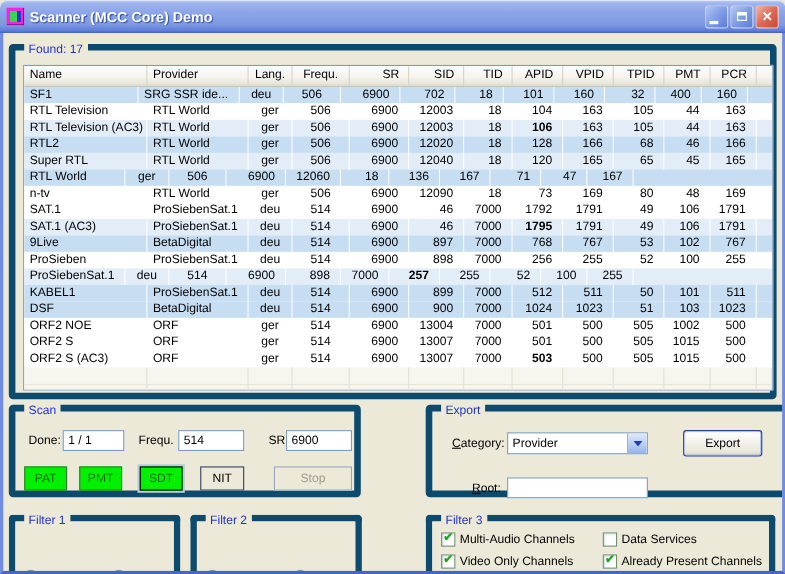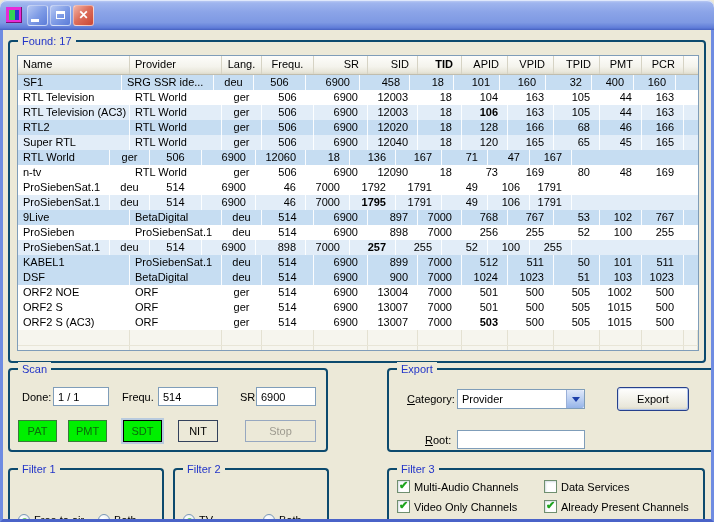--- a/index.html
+++ b/index.html
@@ -24,21 +24,21 @@
   .tb-btn.close{background:linear-gradient(135deg,#f2b3a6 0%,#dd6f5c 45%,#c94634 100%);}
   .glyph-min{display:block;width:8px;height:3px;background:#fff;margin-top:10px;margin-right:6px;}
   .glyph-max{display:block;width:9px;height:8px;border:1px solid #fff;border-top-width:3px;box-sizing:border-box;}
   .glyph-x{color:#fff;font-size:12px;font-weight:bold;line-height:1;}
   
   .client{position:absolute;top:30px;left:0;right:0;bottom:0;background:#ece9d8;
     border-left:3px solid #6f8ce2;border-right:3px solid #6f8ce2;border-bottom:3px solid #4a63c8;
     box-sizing:border-box;overflow:hidden;}
   .client-inner{position:relative;width:100%;height:100%;}
   
-  .groupbox{position:absolute;border:2px solid #0c4a6e;border-radius:4px;box-sizing:border-box;}
+  .groupbox{position:absolute;border:6px solid #0c4a6e;border-radius:4px;box-sizing:border-box;}
   .legend{position:absolute;top:-8px;left:8px;background:#ece9d8;padding:0 4px;
     color:#2234c8;font-size:11px;line-height:14px;white-space:nowrap;}
   
   .listview{position:absolute;left:7px;top:13px;width:682px;height:296px;background:#fff;
     border:1px solid #7f9db9;box-sizing:border-box;overflow:hidden;font-size:11px;}
   .thead{display:flex;height:18px;line-height:17px;
     background:linear-gradient(180deg,#fdfdfb 0%,#f4f3ec 60%,#e8e6da 88%,#dddacb 100%);
     border-bottom:1px solid #c0bdae;color:#000;}
   .hcell{box-sizing:border-box;border-right:1px solid #d6d3c4;padding:0 5px;overflow:hidden;white-space:nowrap;}
   .hcell.ar{text-align:right;padding-right:8px;}
@@ -94,20 +94,21 @@
 </style>
 </head>
 <body>
 
 <div class="window">
 
   <div class="titlebar">
     <div class="app-icon">
         <div class="inner"></div>
       </div>
+    <div class="title-text">Scanner (MCC Core) Demo</div>
     <div class="tb-buttons">
       <div class="tb-btn min">
           <span class="glyph-min"></span>
         </div>
       <div class="tb-btn max">
           <span class="glyph-max"></span>
         </div>
       <div class="tb-btn close">
           <span class="glyph-x">✕</span>
         </div>
@@ -122,36 +123,36 @@
         <span>Found:</span>&nbsp;<span>17</span>
       </div>
       <div class="listview">
         <div class="thead">
               <div class="hcell" style="width: 112px;">Name</div>
               <div class="hcell" style="width: 92px;">Provider</div>
               <div class="hcell ac" style="width: 40px;">Lang.</div>
               <div class="hcell ac" style="width: 52px;">Frequ.</div>
               <div class="hcell ar" style="width: 54px;">SR</div>
               <div class="hcell ar" style="width: 50px;">SID</div>
-              <div class="hcell ar" style="width: 44px; font-weight: bold;">TID</div>
+              <div class="hcell ar" style="width: 44px;">TID</div>
               <div class="hcell ar" style="width: 46px;">APID</div>
               <div class="hcell ar" style="width: 46px;">VPID</div>
               <div class="hcell ar" style="width: 46px;">TPID</div>
               <div class="hcell ar" style="width: 42px;">PMT</div>
               <div class="hcell ar" style="width: 42px;">PCR</div>
               <div class="hcell filler"></div>
             </div>
         <div class="tbody">
               <div class="trow r-blue">
                 <div class="tcell" style="width: 104px;">SF1</div>
                 <div class="tcell" style="width: 92px;">SRG SSR ide...</div>
                 <div class="tcell ac" style="width: 40px;">deu</div>
                 <div class="tcell ac" style="width: 52px;">506</div>
                 <div class="tcell ar" style="width: 54px;">6900</div>
-                <div class="tcell ar" style="width: 50px;">458</div>
+                <div class="tcell ar" style="width: 50px;">702</div>
                 <div class="tcell ar" style="width: 44px;">18</div>
                 <div class="tcell ar" style="width: 46px;">101</div>
                 <div class="tcell ar" style="width: 46px;">160</div>
                 <div class="tcell ar" style="width: 46px;">32</div>
                 <div class="tcell ar" style="width: 42px;">400</div>
                 <div class="tcell ar" style="width: 42px;">160</div>
                 <div class="tcell fillc"></div>
               </div>
               <div class="trow r-white">
                 <div class="tcell" style="width: 112px;">RTL Television</div>
@@ -236,34 +237,36 @@
                 <div class="tcell ar" style="width: 50px;">12090</div>
                 <div class="tcell ar" style="width: 44px;">18</div>
                 <div class="tcell ar" style="width: 46px;">73</div>
                 <div class="tcell ar" style="width: 46px;">169</div>
                 <div class="tcell ar" style="width: 46px;">80</div>
                 <div class="tcell ar" style="width: 42px;">48</div>
                 <div class="tcell ar" style="width: 42px;">169</div>
                 <div class="tcell fillc"></div>
               </div>
               <div class="trow r-white">
+                <div class="tcell" style="width: 112px;">SAT.1</div>
                 <div class="tcell" style="width: 92px;">ProSiebenSat.1</div>
                 <div class="tcell ac" style="width: 40px;">deu</div>
                 <div class="tcell ac" style="width: 52px;">514</div>
                 <div class="tcell ar" style="width: 54px;">6900</div>
                 <div class="tcell ar" style="width: 50px;">46</div>
                 <div class="tcell ar" style="width: 44px;">7000</div>
                 <div class="tcell ar" style="width: 46px;">1792</div>
                 <div class="tcell ar" style="width: 46px;">1791</div>
                 <div class="tcell ar" style="width: 46px;">49</div>
                 <div class="tcell ar" style="width: 42px;">106</div>
                 <div class="tcell ar" style="width: 42px;">1791</div>
                 <div class="tcell fillc"></div>
               </div>
               <div class="trow r-lightblue">
+                <div class="tcell" style="width: 112px;">SAT.1 (AC3)</div>
                 <div class="tcell" style="width: 92px;">ProSiebenSat.1</div>
                 <div class="tcell ac" style="width: 40px;">deu</div>
                 <div class="tcell ac" style="width: 52px;">514</div>
                 <div class="tcell ar" style="width: 54px;">6900</div>
                 <div class="tcell ar" style="width: 50px;">46</div>
                 <div class="tcell ar" style="width: 44px;">7000</div>
                 <div class="tcell ar b" style="width: 46px;">1795</div>
                 <div class="tcell ar" style="width: 46px;">1791</div>
                 <div class="tcell ar" style="width: 46px;">49</div>
                 <div class="tcell ar" style="width: 42px;">106</div>

